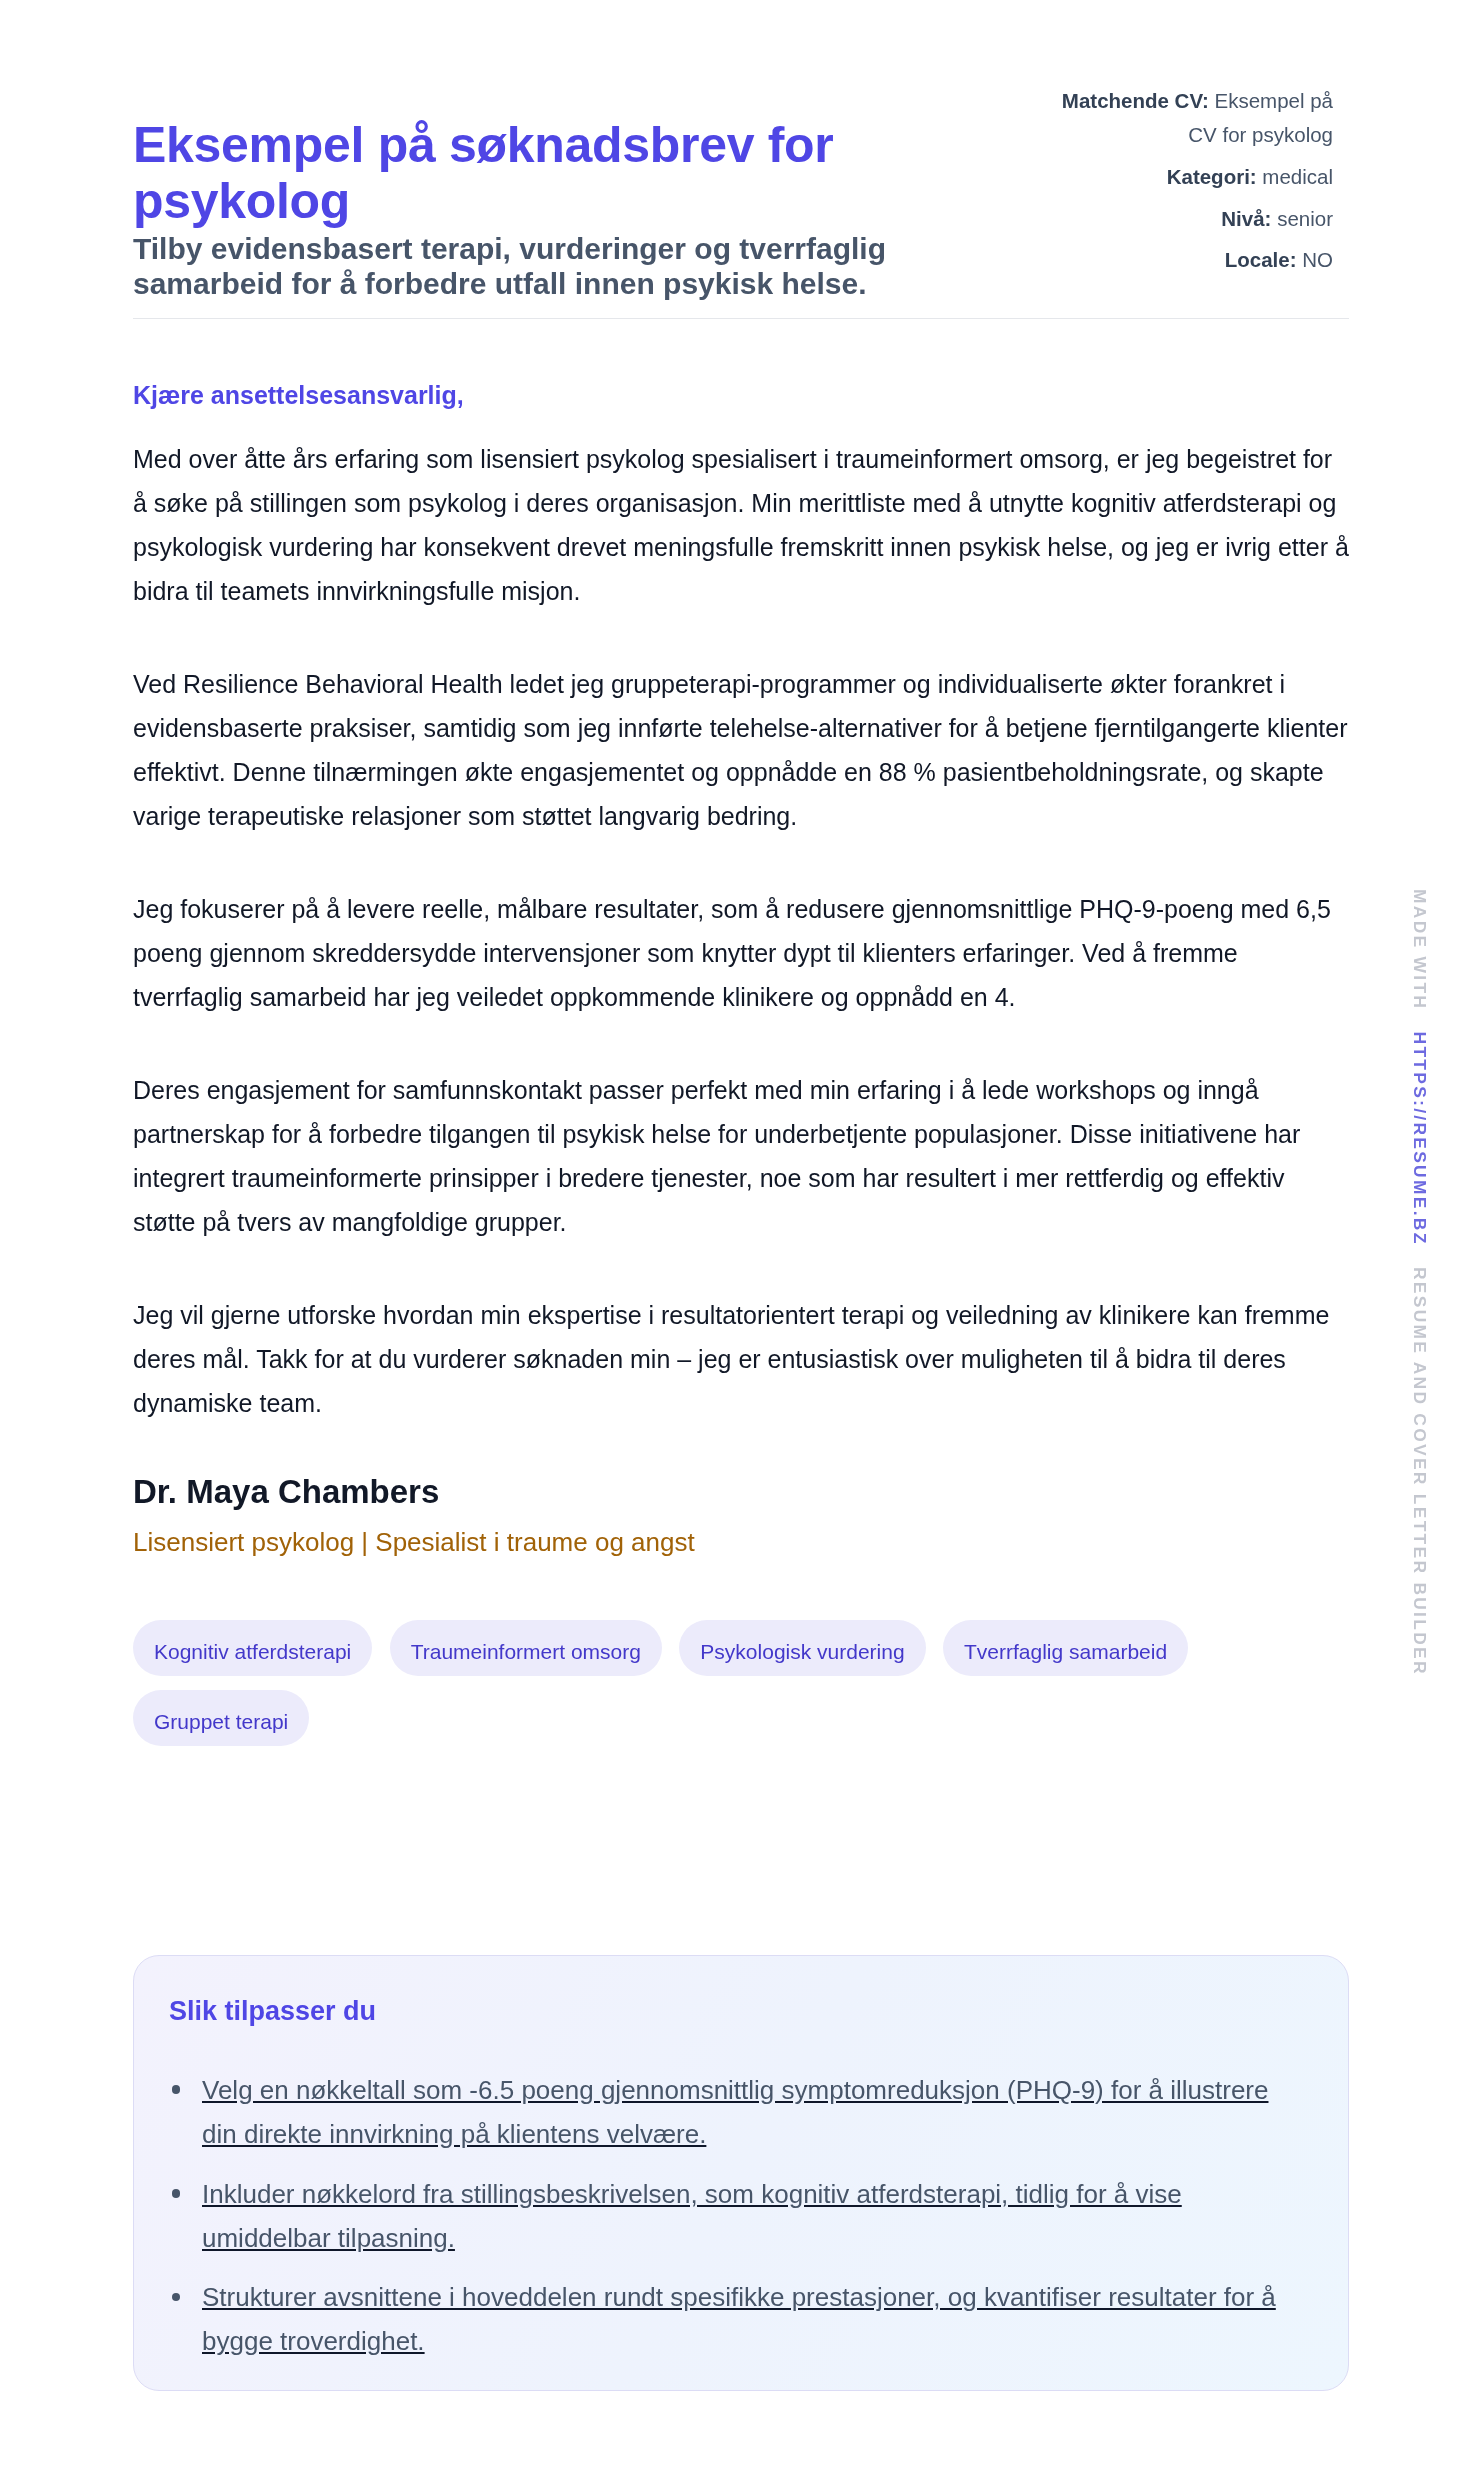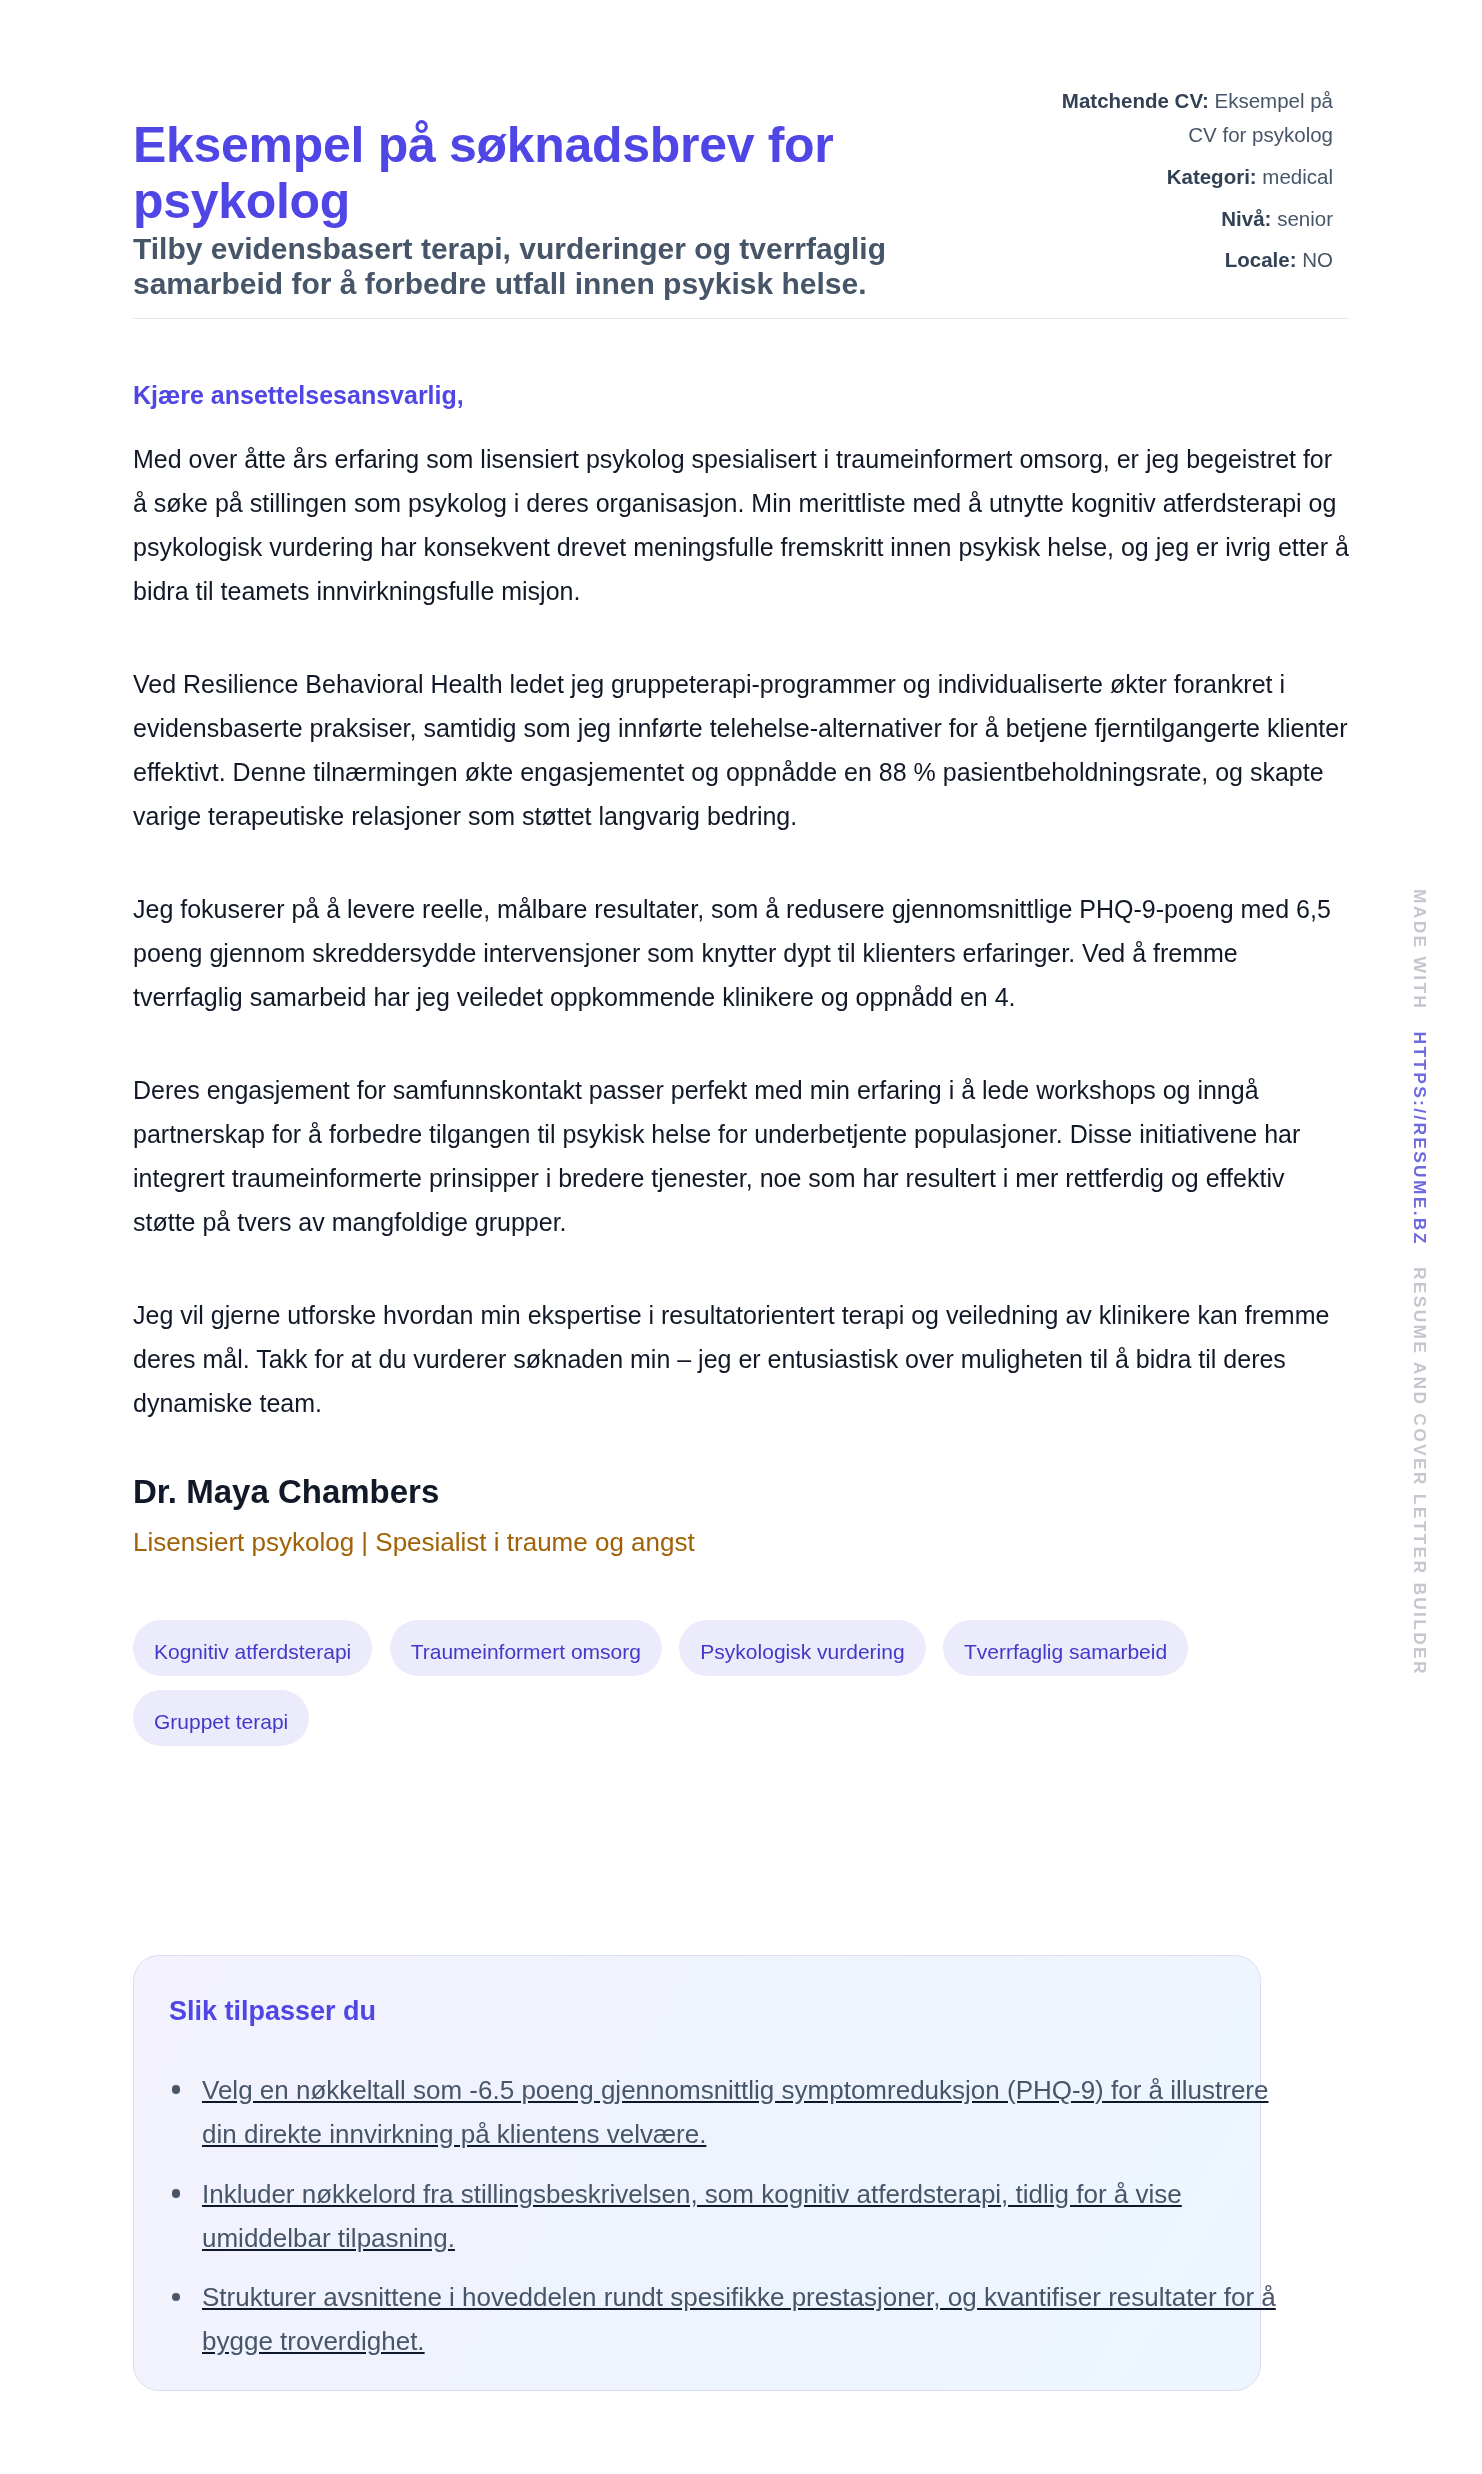--- a/index.html
+++ b/index.html
@@ -18,21 +18,21 @@
   .body-text { margin-top: 26px; }
   .body-text p { font-size: 25px; line-height: 44px; color: #111827; margin-bottom: 49px; }
 
   .signature { margin-top: 51px; }
   .sig-name { font-size: 33px; line-height: 31px; font-weight: 700; color: #111827; }
   .sig-title { margin-top: 19px; font-size: 26px; line-height: 33px; color: #a16207; }
 
   .tags { margin-top: 61px; display: flex; flex-wrap: wrap; gap: 14px 17.4px; width: 1216px; }
   .tag { height: 56px; border-radius: 28px; background: #ecebfb; color: #4338ca; font-size: 21px; line-height: 56px; padding: 4px 21px; white-space: nowrap; font-weight: 500; }
 
-  .tips { position: absolute; left: 0; top: 1955px; width: 1128px; height: 436px; border: 1.7px solid #dcdcf5; border-radius: 26px; background: linear-gradient(120deg, #f3f2fd 0%, #eef3fd 50%, #edf6fe 100%); padding: 38px 35px 0 35px; }
+  .tips { position: absolute; left: 0; top: 1955px; width: 1216px; height: 436px; border: 1.7px solid #dcdcf5; border-radius: 26px; background: linear-gradient(120deg, #f3f2fd 0%, #eef3fd 50%, #edf6fe 100%); padding: 38px 35px 0 35px; }
   .tips h3 { font-size: 27px; line-height: 35px; font-weight: 700; color: #4f46e5; }
   .tips ul { list-style: none; margin-top: 39px; text-decoration: underline; }
   .tips li { position: relative; padding-left: 33px; font-size: 26px; line-height: 44px; color: #475569; margin-bottom: 15.7px; width: 1125px; }
   .tips li .bullet { position: absolute; left: 2.6px; top: 17.4px; width: 8.7px; height: 8.7px; border-radius: 50%; background: #475569; }
 
   .side-credit { position: absolute; left: 1407px; top: 889px; width: 26px; height: 715px; }
   .side-credit .inner { position: absolute; left: 0; top: 0; transform-origin: 0 0; transform: translate(26px, 0) rotate(90deg); white-space: nowrap; font-size: 17.4px; line-height: 26px; letter-spacing: 2.3px; color: #c4c7cf; font-weight: 700; }
   .side-credit .link { color: #6d6ae0; letter-spacing: 2.3px; }
 </style>
 </head>

